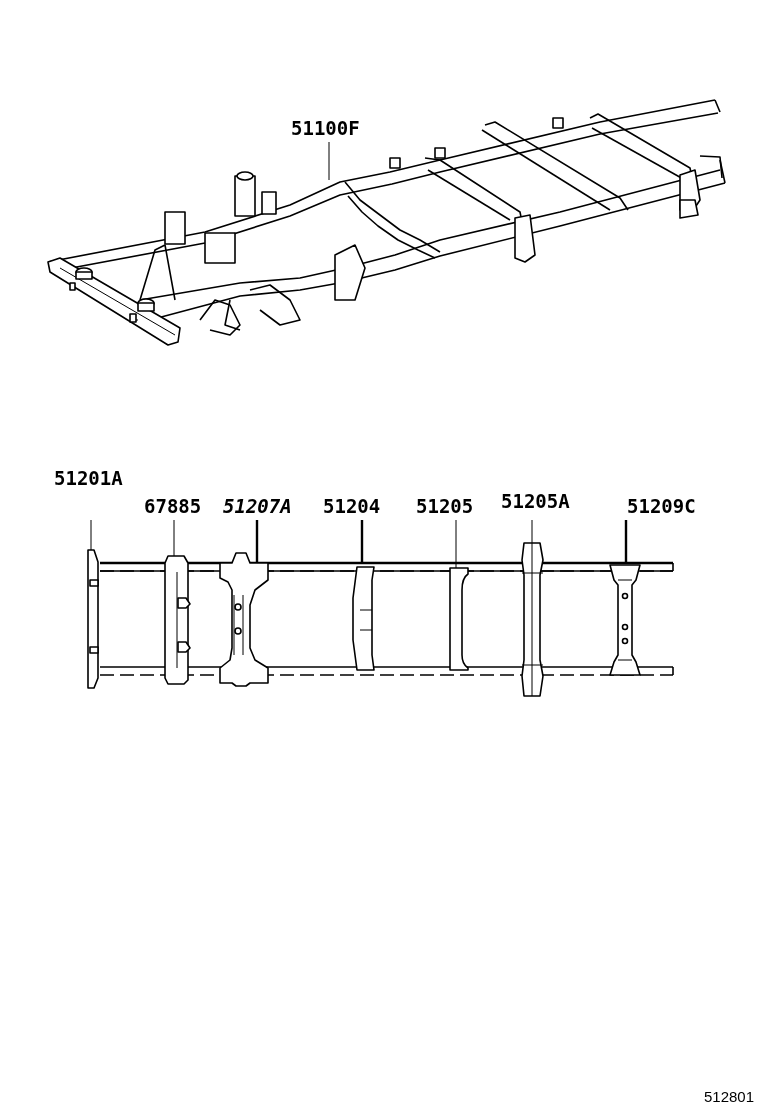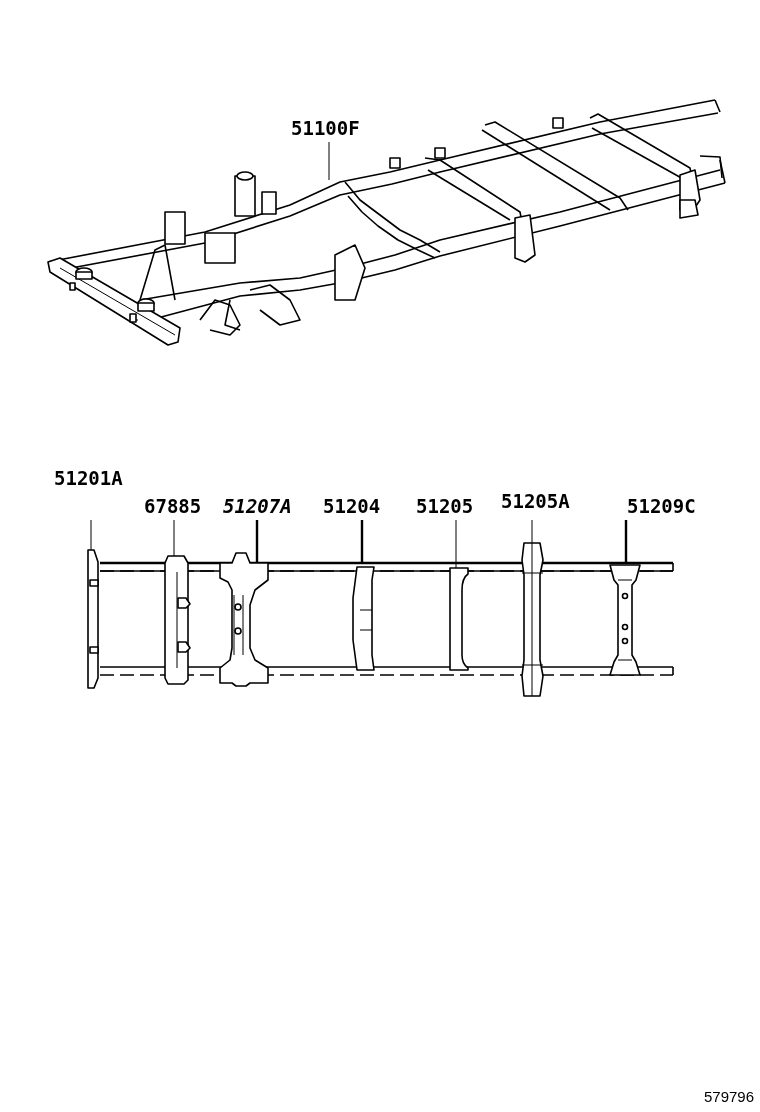--- a/index.html
+++ b/index.html
@@ -126,13 +126,13 @@
 
     <polygon class="stroke white" points="610,565 640,565 636,580 632,585 632,655 636,662 640,675 610,675 614,662 618,655 618,585 614,580"></polygon>
     <line class="thin" x1="618" y1="580" x2="632" y2="580"></line>
     <line class="thin" x1="618" y1="660" x2="632" y2="660"></line>
     <circle class="stroke" cx="625" cy="596" r="2.5"></circle>
     <circle class="stroke" cx="625" cy="627" r="2.5"></circle>
     <circle class="stroke" cx="625" cy="641" r="2.5"></circle>
   </svg>
 </div>
 
-<span class="ref" style="left:704px;top:1088px;">579796</span>
+<span class="ref" style="left:704px;top:1088px;">512801</span>
 
 </body></html>

